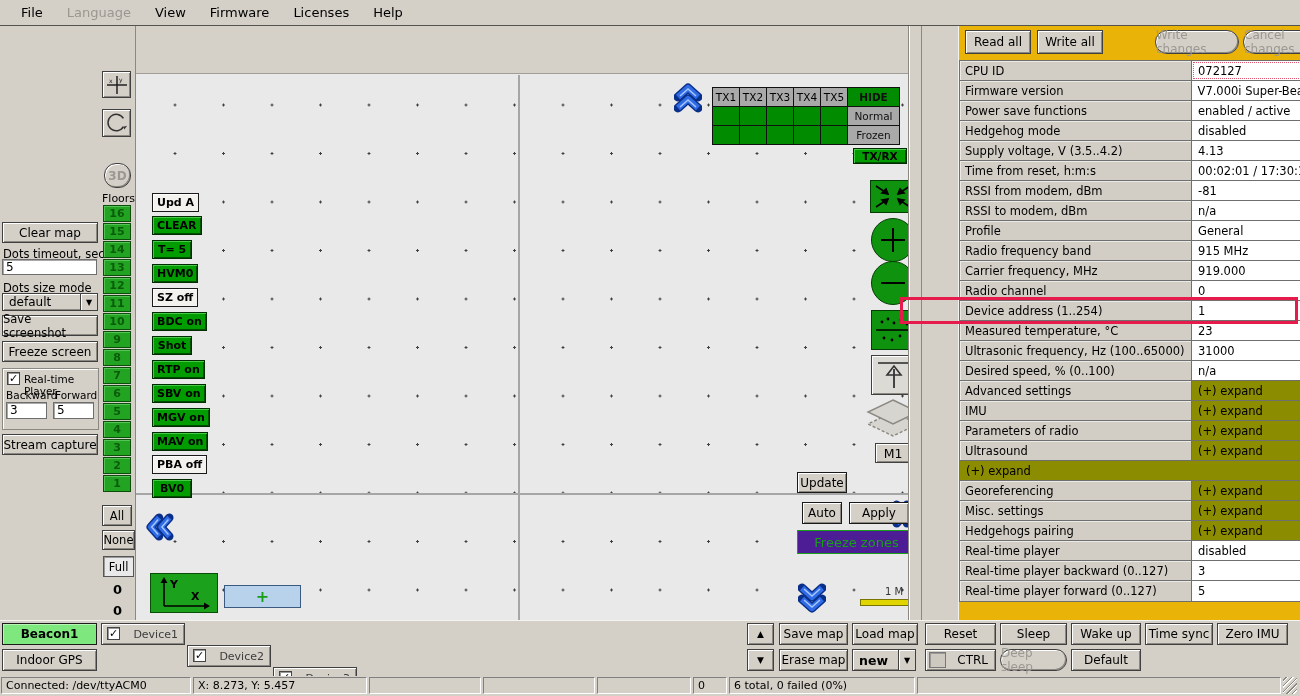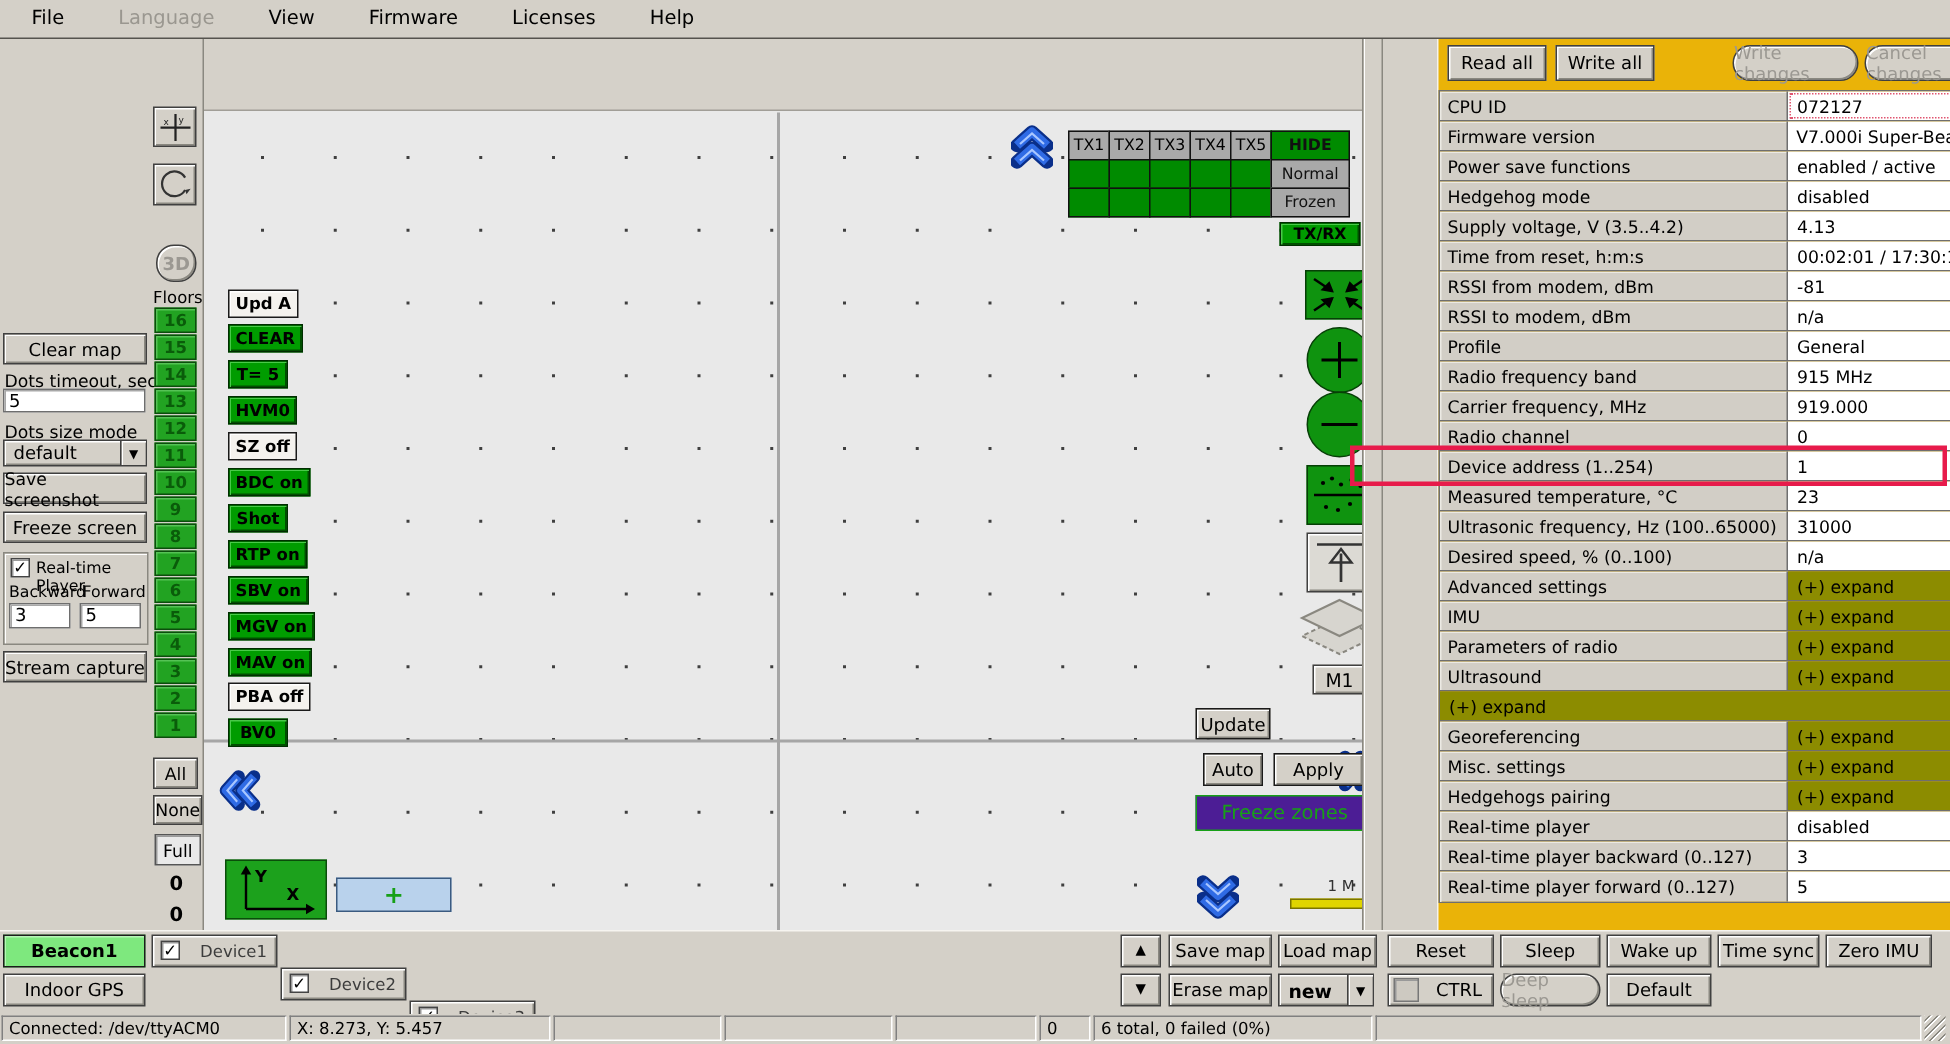--- a/index.html
+++ b/index.html
@@ -14,21 +14,21 @@
   .btn { display:flex; align-items:center; justify-content:center;
          font-size:12px; color:#000; cursor:pointer; user-select:none; }
   .btn.disabled { color:#9b9892; cursor:default;border-radius:12px; }
   .gbtn { background:var(--green,#009c00); border:1px solid #002d00;
           box-shadow: inset 1px 1px 0 #49c949, inset -1px -1px 0 #004e00;
           color:#000; font-weight:600; }
   .whbtn { background:#f4f2ee; border:1px solid #1a1a1a; box-shadow: inset 1px 1px 0 #fff; font-weight:600; }
 
   
   #menubar { left:0; top:0; width:1300px; height:26px; background:#d4d0c8;
-             border-bottom:1px solid #55534e; display:flex; align-items:center; padding-left:10px; gap:14px; }
+             border-bottom:1px solid #55534e; display:flex; align-items:center; padding-left:10px; gap:2px; }
   .mitem { font-size:13px; padding:2px 11px 3px 11px; color:#000; cursor:pointer; }
   .mitem.dim { color:#9a9790; }
 
   
   #logo { left:0; top:26px; width:136px; height:37px; background:#fdfdfd; border-bottom:1px solid #8a8880; }
   #brand { position:absolute; left:30px; top:2px; font-size:18px; font-weight:700; color:#152a52; letter-spacing:-0.5px; }
   #brandsub { position:absolute; right:3px; top:21px; font-size:11px; font-weight:700; color:var(--blue,#2e6fba);
               border-bottom:2px solid var(--blue,#2e6fba); line-height:12px; }
 
   

